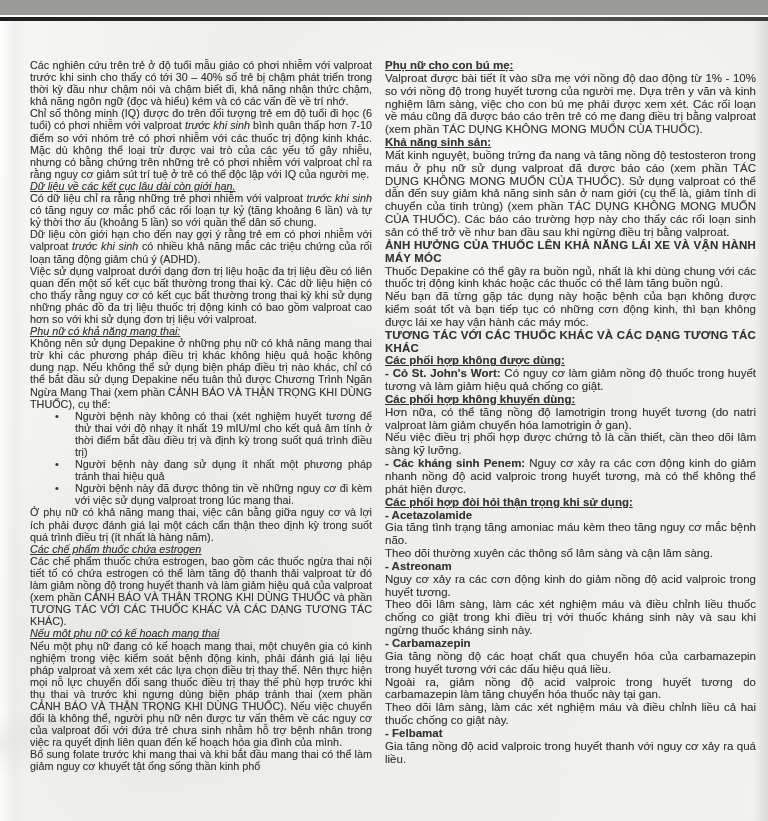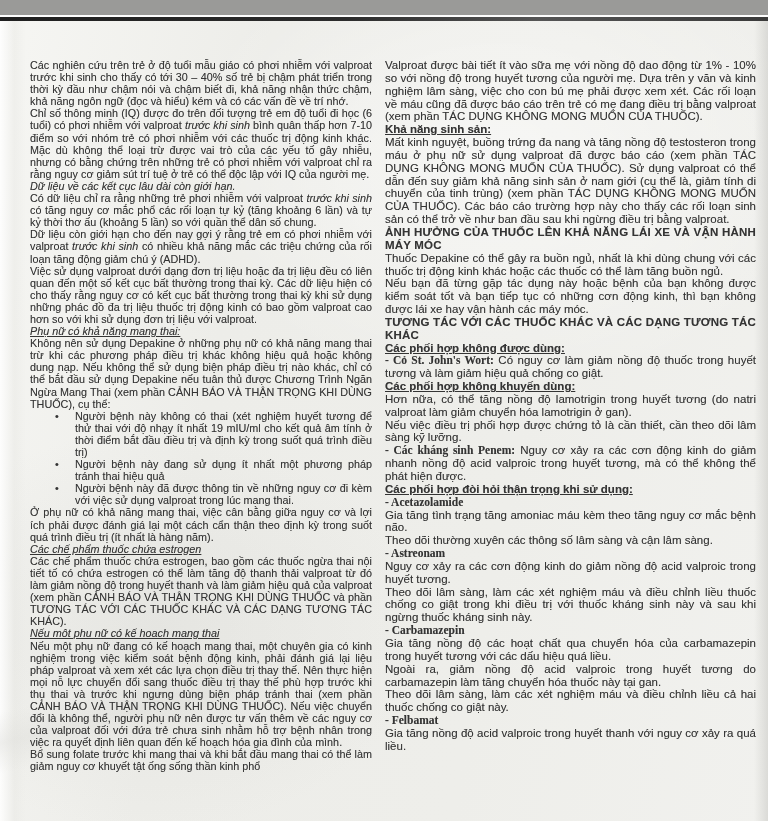--- a/index.html
+++ b/index.html
@@ -30,27 +30,27 @@
     transform:rotate(-14deg);
     background:linear-gradient(180deg,rgba(255,255,255,0),rgba(222,222,218,.45) 50%,rgba(255,255,255,0));}
   .columns{
     position:absolute;left:30px;top:44px;width:726px;
     display:flex;gap:13px;align-items:flex-start;
   }
   .col{text-align:justify;}
   .col-left{width:342px;font-size:10.8px;line-height:12.1px;}
   .col-right{width:371px;font-size:11.5px;line-height:12.85px;}
   .para{margin:0;text-align:justify;text-shadow:0 0 .4px rgba(70,70,70,.4);}
-  .h-italic{font-style:italic;}
+  .h-italic{font-style:italic;text-decoration:underline;}
   .h-iu{font-style:italic;text-decoration:underline;}
   .h-bu{font-weight:bold;text-decoration:underline;}
   .h-caps{font-weight:bold;letter-spacing:.2px;}
   .bullet{padding-left:45px;}
   .bullet .bullet-glyph{display:inline-block;width:20px;margin-left:-20px;}
-  .b{font-weight:bold;font-family:Liberation Serif, serif;}
+  .b{font-weight:bold;}
   .i{font-style:italic;}
 </style>
 </head>
 <body>
 
 <div class="paper">
   <div class="scan-edge-white"></div>
   <div class="scan-edge-dark"></div>
   <div class="crease-left"></div>
   <div class="shade-right"></div>
@@ -71,20 +71,21 @@
         <p class="para bullet"><span class="bullet-glyph">•</span><span>Người bệnh này đang sử dụng ít nhất một phương pháp tránh thai hiệu quả</span></p>
         <p class="para bullet"><span class="bullet-glyph">•</span><span>Người bệnh này đã được thông tin về những nguy cơ đi kèm với việc sử dụng valproat trong lúc mang thai.</span></p>
         <p class="para body"><span>Ở phụ nữ có khả năng mang thai, việc cân bằng giữa nguy cơ và lợi ích phải được đánh giá lại một cách cẩn thận theo định kỳ trong suốt quá trình điều trị (ít nhất là hàng năm).</span></p>
         <p class="para h-iu"><span>Các chế phẩm thuốc chứa estrogen</span></p>
         <p class="para body"><span>Các chế phẩm thuốc chứa estrogen, bao gồm các thuốc ngừa thai nội tiết tố có chứa estrogen có thể làm tăng độ thanh thải valproat từ đó làm giảm nồng độ trong huyết thanh và làm giảm hiệu quả của valproat (xem phần CẢNH BÁO VÀ THẬN TRỌNG KHI DÙNG THUỐC và phần TƯƠNG TÁC VỚI CÁC THUỐC KHÁC VÀ CÁC DẠNG TƯƠNG TÁC KHÁC).</span></p>
         <p class="para h-iu"><span>Nếu một phụ nữ có kế hoạch mang thai</span></p>
         <p class="para body"><span>Nếu một phụ nữ đang có kế hoạch mang thai, một chuyên gia có kinh nghiệm trong việc kiểm soát bệnh động kinh, phải đánh giá lại liệu pháp valproat và xem xét các lựa chọn điều trị thay thế. Nên thực hiện mọi nỗ lực chuyển đổi sang thuốc điều trị thay thế phù hợp trước khi thụ thai và trước khi ngưng dùng biện pháp tránh thai (xem phần CẢNH BÁO VÀ THẬN TRỌNG KHI DÙNG THUỐC). Nếu việc chuyển đổi là không thể, người phụ nữ nên được tư vấn thêm về các nguy cơ của valproat đối với đứa trẻ chưa sinh nhằm hỗ trợ bệnh nhân trong việc ra quyết định liên quan đến kế hoạch hóa gia đình của mình.</span></p>
         <p class="para body"><span>Bổ sung folate trước khi mang thai và khi bắt đầu mang thai có thể làm giảm nguy cơ khuyết tật ống sống thần kinh phổ</span></p>
       </div>
     <div class="col col-right" id="col-right">
+        <p class="para h-bu"><span>Phụ nữ cho con bú mẹ:</span></p>
         <p class="para body"><span>Valproat được bài tiết ít vào sữa mẹ với nồng độ dao động từ 1% - 10% so với nồng độ trong huyết tương của người mẹ. Dựa trên y văn và kinh nghiệm lâm sàng, việc cho con bú mẹ phải được xem xét. Các rối loạn về máu cũng đã được báo cáo trên trẻ có mẹ đang điều trị bằng valproat (xem phần TÁC DỤNG KHÔNG MONG MUỐN CỦA THUỐC).</span></p>
         <p class="para h-bu"><span>Khả năng sinh sản:</span></p>
         <p class="para body"><span>Mất kinh nguyệt, buồng trứng đa nang và tăng nồng độ testosteron trong máu ở phụ nữ sử dụng valproat đã được báo cáo (xem phần TÁC DỤNG KHÔNG MONG MUỐN CỦA THUỐC). Sử dụng valproat có thể dẫn đến suy giảm khả năng sinh sản ở nam giới (cụ thể là, giảm tính di chuyển của tinh trùng) (xem phần TÁC DỤNG KHÔNG MONG MUỐN CỦA THUỐC). Các báo cáo trường hợp này cho thấy các rối loạn sinh sản có thể trở về như ban đầu sau khi ngừng điều trị bằng valproat.</span></p>
         <p class="para h-caps"><span>ẢNH HƯỞNG CỦA THUỐC LÊN KHẢ NĂNG LÁI XE VÀ VẬN HÀNH MÁY MÓC</span></p>
         <p class="para body"><span>Thuốc Depakine có thể gây ra buồn ngủ, nhất là khi dùng chung với các thuốc trị động kinh khác hoặc các thuốc có thể làm tăng buồn ngủ.</span></p>
         <p class="para body"><span>Nếu bạn đã từng gặp tác dụng này hoặc bệnh của bạn không được kiểm soát tốt và bạn tiếp tục có những cơn động kinh, thì bạn không được lái xe hay vận hành các máy móc.</span></p>
         <p class="para h-caps"><span>TƯƠNG TÁC VỚI CÁC THUỐC KHÁC VÀ CÁC DẠNG TƯƠNG TÁC KHÁC</span></p>
         <p class="para h-bu"><span>Các phối hợp không được dùng:</span></p>
         <p class="para body"><span class="b">- Cỏ St. John's Wort:</span><span> Có nguy cơ làm giảm nồng độ thuốc trong huyết tương và làm giảm hiệu quả chống co giật.</span></p>
         <p class="para h-bu"><span>Các phối hợp không khuyến dùng:</span></p>

